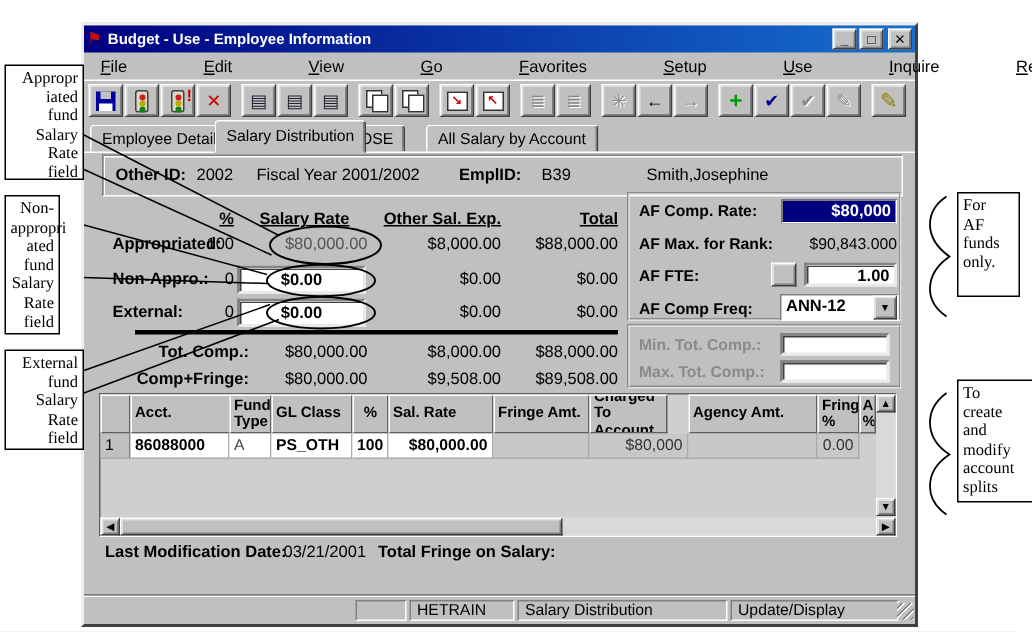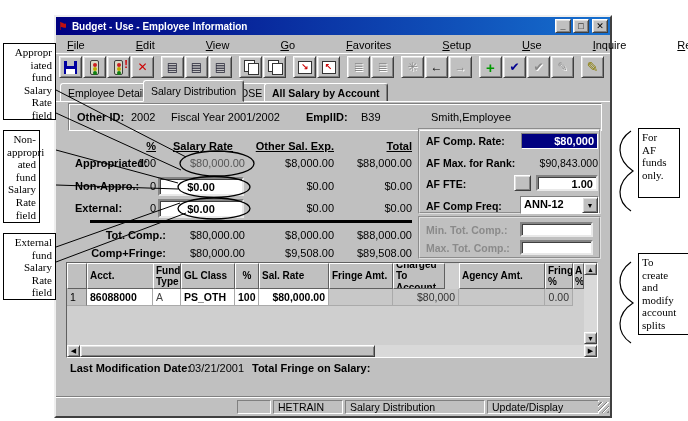--- a/index.html
+++ b/index.html
@@ -201,32 +201,32 @@
       <span class="tbtn b-btn">
           <span class="g" style="color:#8a7d00;font-size:14px">✎</span>
         </span>
     </div>
 
     <div class="tabbar">
       <div class="tabline"></div>
       <div class="tab" style="left:4px;">Employee Details</div>
       <div class="tab active" style="left:87px;">Salary Distribution</div>
       <div class="tab" style="left:176px;">OSE</div>
-      <div class="tab" style="left:208px;font-weight:bold;">All Salary by Account</div>
+      <div class="tab" style="left:228px;">All Salary by Account</div>
     </div>
 
     <div class="content">
 
       <div class="model-strip">
         <span class="cellv lbl" style="left:8px;top:7px">Other ID:</span>
         <span class="cellv" style="left:62px;top:7px">2002</span>
         <span class="cellv" style="left:102px;top:7px">Fiscal Year 2001/2002</span>
         <span class="cellv lbl" style="left:237px;top:7px">EmplID:</span>
         <span class="cellv" style="left:292px;top:7px">B39</span>
-        <span class="cellv" style="left:362px;top:7px">Smith,Employee</span>
+        <span class="cellv" style="left:362px;top:7px">Smith,Josephine</span>
       </div>
 
       <div class="pos undl num" style="left:40px;top:39px;width:60px">%</div>
       <div class="pos undl" style="left:105px;top:39px;width:84px;text-align:center">Salary Rate</div>
       <div class="pos undl" style="left:198px;top:39px;width:80px;text-align:right">Other Sal. Exp.</div>
       <div class="pos undl num" style="left:276px;top:39px;width:80px">Total</div>
 
       <div class="pos lbl" style="left:19px;top:56px">Appropriated:</div>
       <div class="pos num" style="left:40px;top:56px;width:60px">100</div>
       <div class="pos num graytxt" style="left:105px;top:56px;width:84px">$80,000.00</div>

